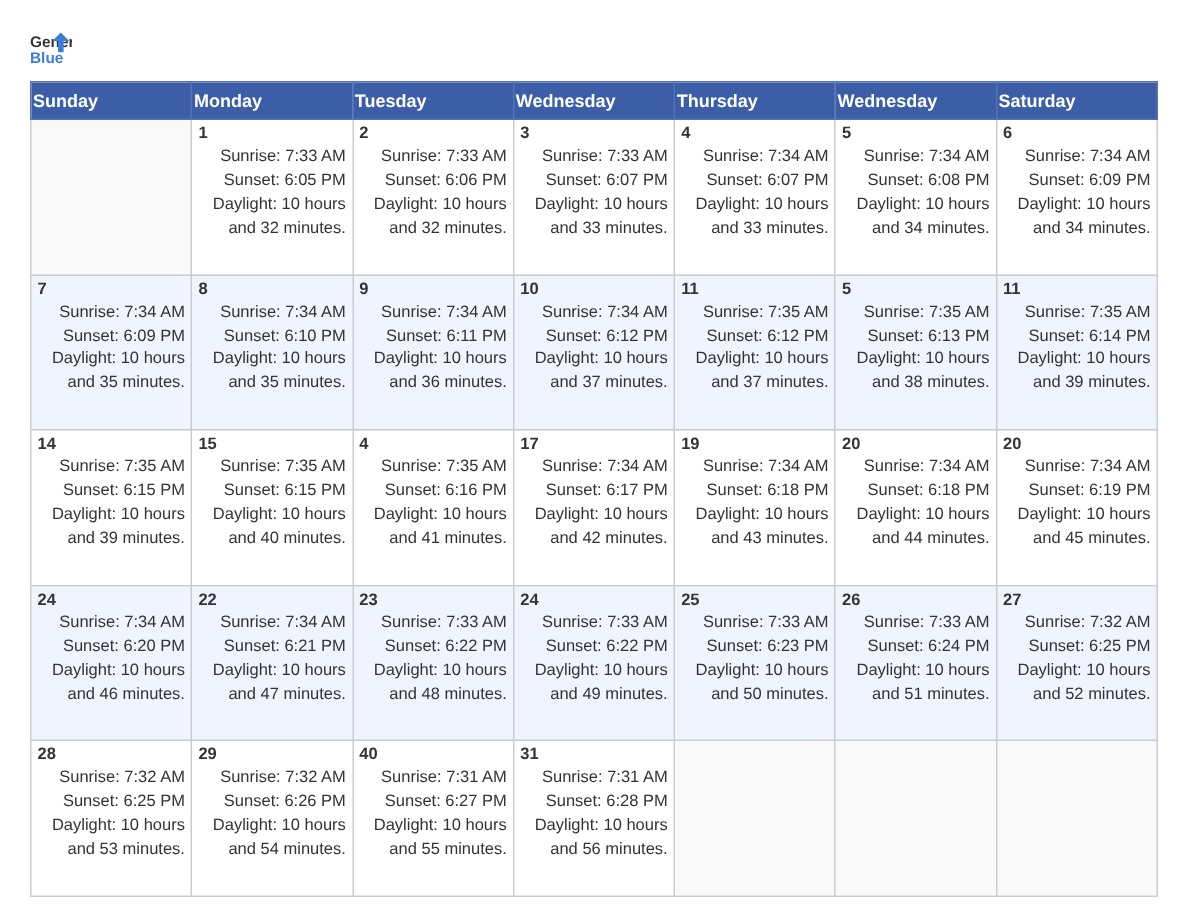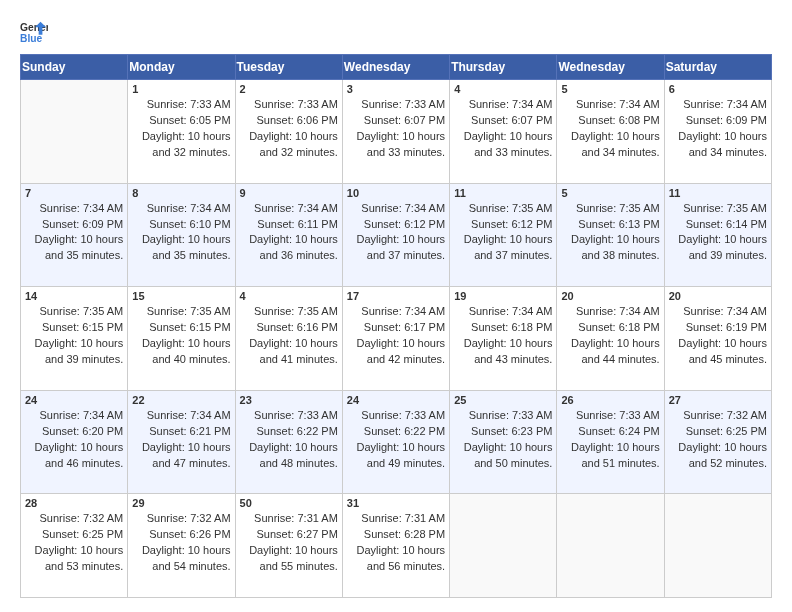--- a/index.html
+++ b/index.html
@@ -239,21 +239,21 @@
         <tr>
           <td>
             <span class="day-num">28</span>
             <div class="day-info">Sunrise: 7:32 AM<br>Sunset: 6:25 PM<br>Daylight: 10 hours<br>and 53 minutes.</div>
           </td>
           <td>
             <span class="day-num">29</span>
             <div class="day-info">Sunrise: 7:32 AM<br>Sunset: 6:26 PM<br>Daylight: 10 hours<br>and 54 minutes.</div>
           </td>
           <td>
-            <span class="day-num">50</span>
+            <span class="day-num">40</span>
             <div class="day-info">Sunrise: 7:31 AM<br>Sunset: 6:27 PM<br>Daylight: 10 hours<br>and 55 minutes.</div>
           </td>
           <td>
             <span class="day-num">31</span>
             <div class="day-info">Sunrise: 7:31 AM<br>Sunset: 6:28 PM<br>Daylight: 10 hours<br>and 56 minutes.</div>
           </td>
           <td class="empty"></td>
           <td class="empty"></td>
           <td class="empty"></td>
         </tr>

